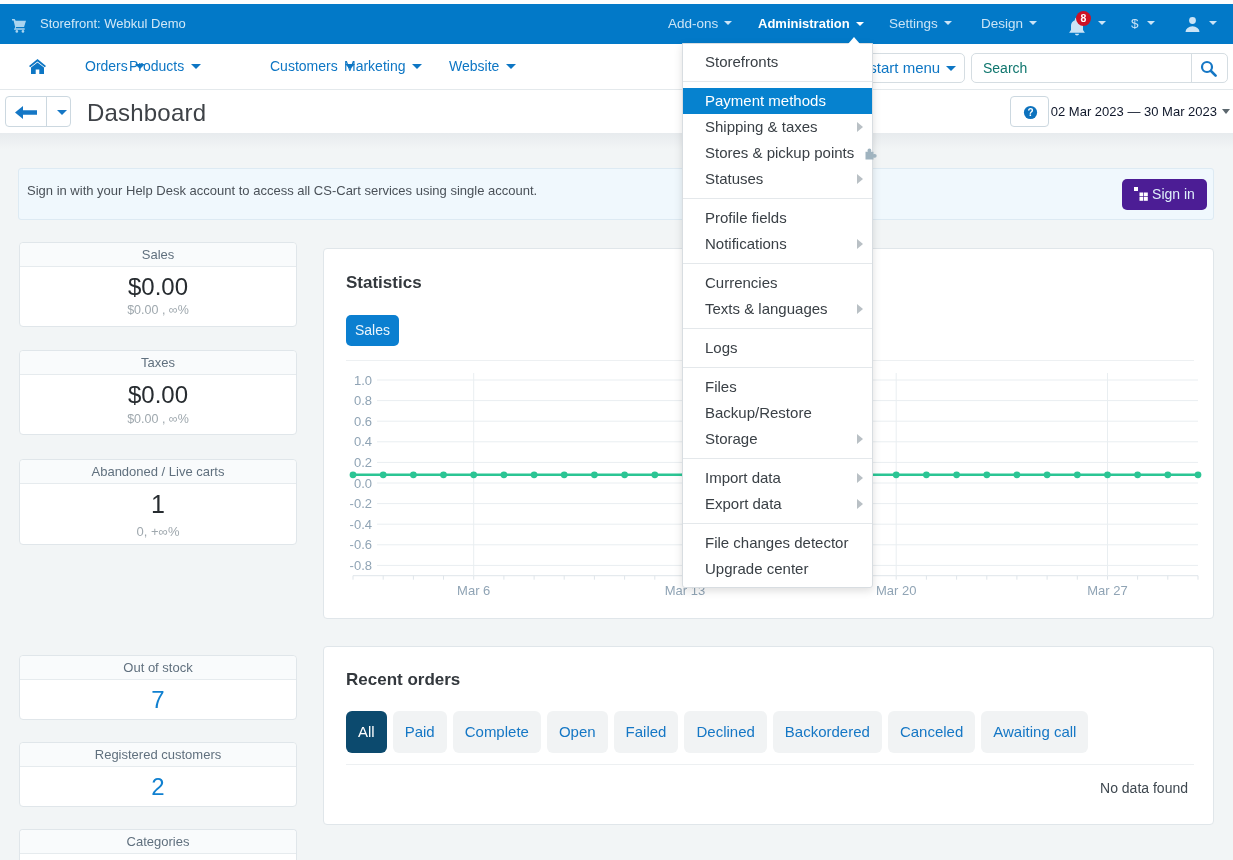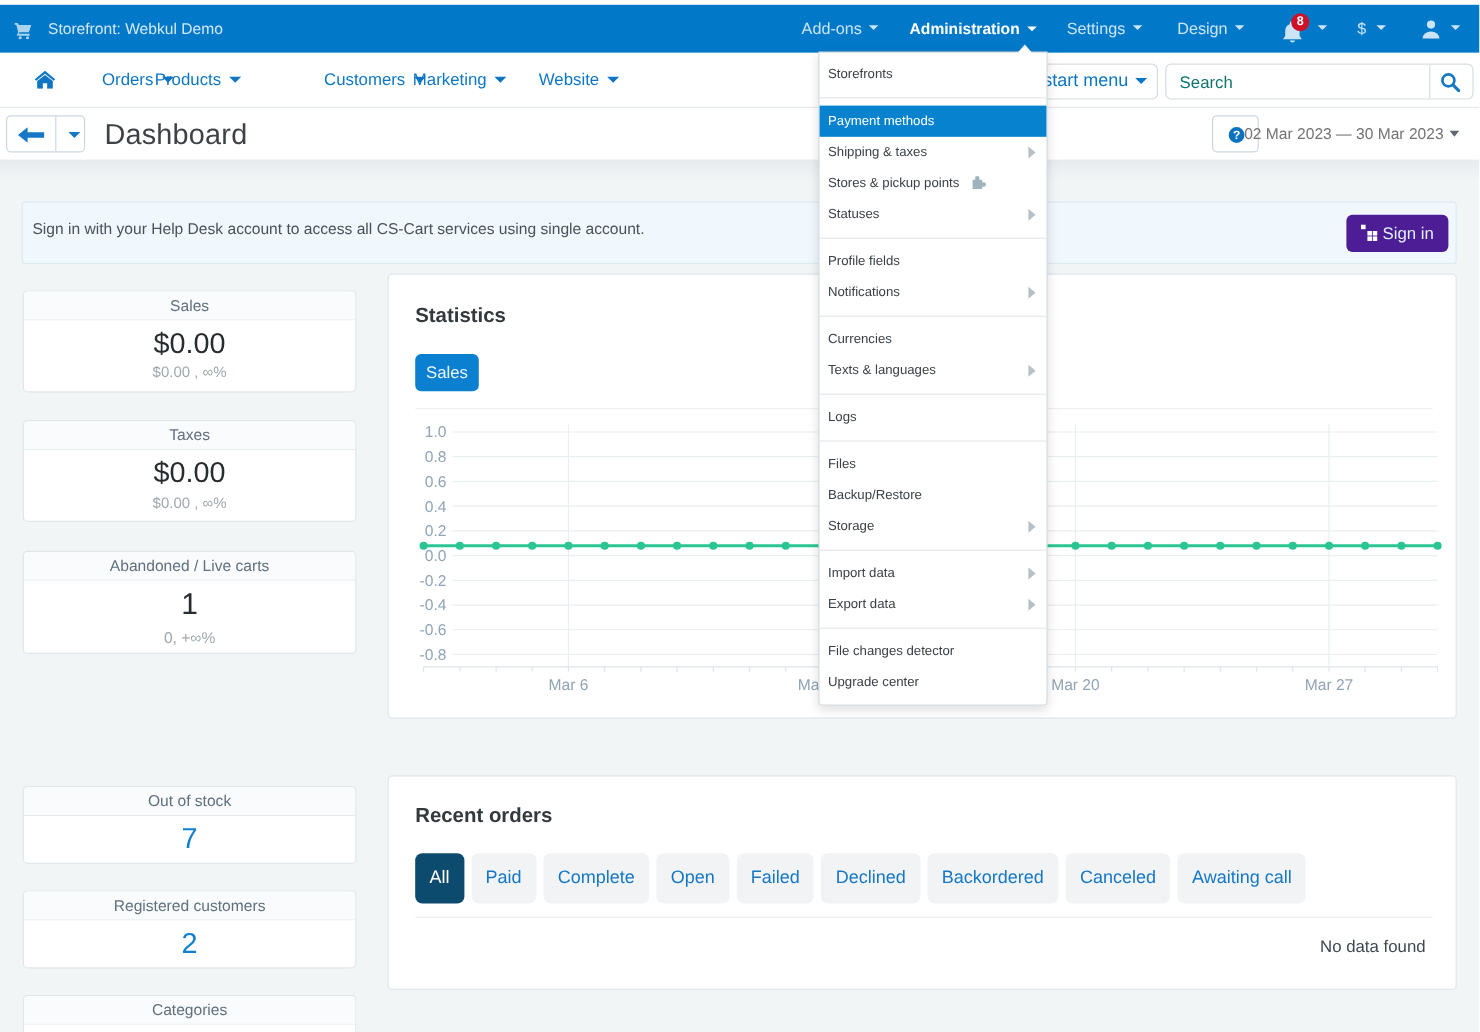--- a/index.html
+++ b/index.html
@@ -24,21 +24,21 @@
 #searchwrap { position:absolute; left:971px; top:53px; width:257px; height:30px; border:1px solid #d5dde2; border-radius:5px; background:#fff; }
 #searchwrap .ph { position:absolute; left:11px; top:0; line-height:28px; color:#0f766e; font-size:14px; }
 #searchwrap .sbtn { position:absolute; right:0; top:0; width:36px; height:28px; border-left:1px solid #d5dde2; }
 
 
 #pagehead { left:0; top:90px; width:1233px; height:43px; background:#fff; }
 #backgrp { position:absolute; left:5px; top:6px; width:66px; height:31px; border:1px solid #ccd8e0; border-radius:4px; background:#fff; }
 #backgrp .sep { position:absolute; left:40px; top:0; width:1px; height:29px; background:#ccd8e0; }
 #pagehead h1 { position:absolute; left:87px; top:9px; font-size:24px; font-weight:400; color:#3e4247; letter-spacing:0.2px;}
 #helpbtn { position:absolute; left:1010px; top:6px; width:39px; height:31px; border:1px solid #ccd8e0; border-radius:4px; background:#fff; }
-#daterange { position:absolute; right:17px; top:6px; height:31px; line-height:31px; color:#737373; font-size:13px; }
+#daterange { position:absolute; right:3px; top:6px; height:31px; line-height:31px; color:#0f172a; font-size:13px; }
 
 
 #content { left:0; top:133px; width:1233px; height:727px; background:linear-gradient(#e7ebee 0px, #eef1f3 10px, #f2f5f6 16px); }
 
 
 #alert { position:absolute; left:18px; top:35px; width:1196px; height:52px; background:#f0f8fd; border:1px solid #ddeaf3; border-radius:3px; }
 #alert .txt { position:absolute; left:8px; top:0; line-height:44px; font-size:13px; color:#4a5158; }
 #signin { position:absolute; right:6px; top:10px; width:85px; height:31px; background:#4c1d95; border-radius:5px; color:#dff0fb; font-size:14px; text-align:center; line-height:31px; }
 
 
@@ -56,21 +56,21 @@
 #salesbtn { position:absolute; left:22px; top:66px; width:53px; height:31px; background:#0b7fd0; border-radius:5px; color:#eaf5fc; font-size:14px; text-align:center; line-height:31px; }
 #statdiv { position:absolute; left:22px; top:111px; width:848px; height:1px; background:#edf0f2; }
 
 
 .fbtn { display:inline-block; height:42px; line-height:42px; padding:0 12px; background:#f1f3f4; border-radius:6px; color:#1577c5; font-size:15px; margin-right:6px; }
 .fbtn.active { background:#0c4a6e; color:#fff; }
 
 
 #ddcaret { position:absolute; left:848px; top:37px; width:0; height:0; border-left:6px solid transparent; border-right:6px solid transparent; border-bottom:7px solid #fff; z-index:60; }
 #dropdown { position:absolute; left:682px; top:43px; width:191px; background:#fff; border:1px solid #d8dde1; border-radius:0 0 3px 3px; box-shadow:0 3px 9px rgba(0,0,0,0.13); z-index:50; padding:5px 0; }
-#dropdown .mi { height:26px; line-height:26px; padding-left:7px; font-size:11px; color:#3a4046; position:relative; white-space:nowrap; }
+#dropdown .mi { height:26px; line-height:26px; padding-left:22px; font-size:15px; color:#3a4046; position:relative; white-space:nowrap; }
 #dropdown .mi.hl { background:#0682cf; color:#fff; }
 #dropdown .div { height:1px; background:#e4e8eb; margin:6px 0; }
 #dropdown .sub { position:absolute; right:9px; top:8px; width:0; height:0; border-top:5px solid transparent; border-bottom:5px solid transparent; border-left:6px solid #b9c0c5; }
 </style>
 </head>
 <body>
 <div id="app">
 
   <div class="abs" style="left:0;top:0;width:1233px;height:4px;background:#fdfdfd;"></div>
 
@@ -171,21 +171,21 @@
       <div class="mid blue" style="margin-top:6px;">7</div>
     </div>
     <div class="card" style="top:609px;height:65px;">
       <div class="chead">Registered customers</div>
       <div class="mid blue" style="margin-top:6px;">2</div>
     </div>
     <div class="card" style="top:696px;height:31px;border-bottom:none;border-radius:4px 4px 0 0;">
       <div class="chead">Categories</div>
     </div>
 
-    <div class="panel" id="statpanel" style="top:95px;height:371px;">
+    <div class="panel" id="statpanel" style="top:115px;height:371px;">
       <h2 style="top:24px;">Statistics</h2>
       <div id="salesbtn">Sales</div>
       <div id="statdiv"></div>
       <svg id="chart" style="position:absolute;left:0;top:0" width="889" height="369" viewBox="0 0 889 369">
           <line x1="29.0" y1="131.0" x2="874.0" y2="131.0" stroke="#e9eef1" stroke-width="1"></line>
           <line x1="29.0" y1="151.6" x2="874.0" y2="151.6" stroke="#e9eef1" stroke-width="1"></line>
           <line x1="29.0" y1="172.2" x2="874.0" y2="172.2" stroke="#e9eef1" stroke-width="1"></line>
           <line x1="29.0" y1="192.8" x2="874.0" y2="192.8" stroke="#e9eef1" stroke-width="1"></line>
           <line x1="29.0" y1="213.4" x2="874.0" y2="213.4" stroke="#e9eef1" stroke-width="1"></line>
           <line x1="29.0" y1="234.0" x2="874.0" y2="234.0" stroke="#e9eef1" stroke-width="1"></line>

